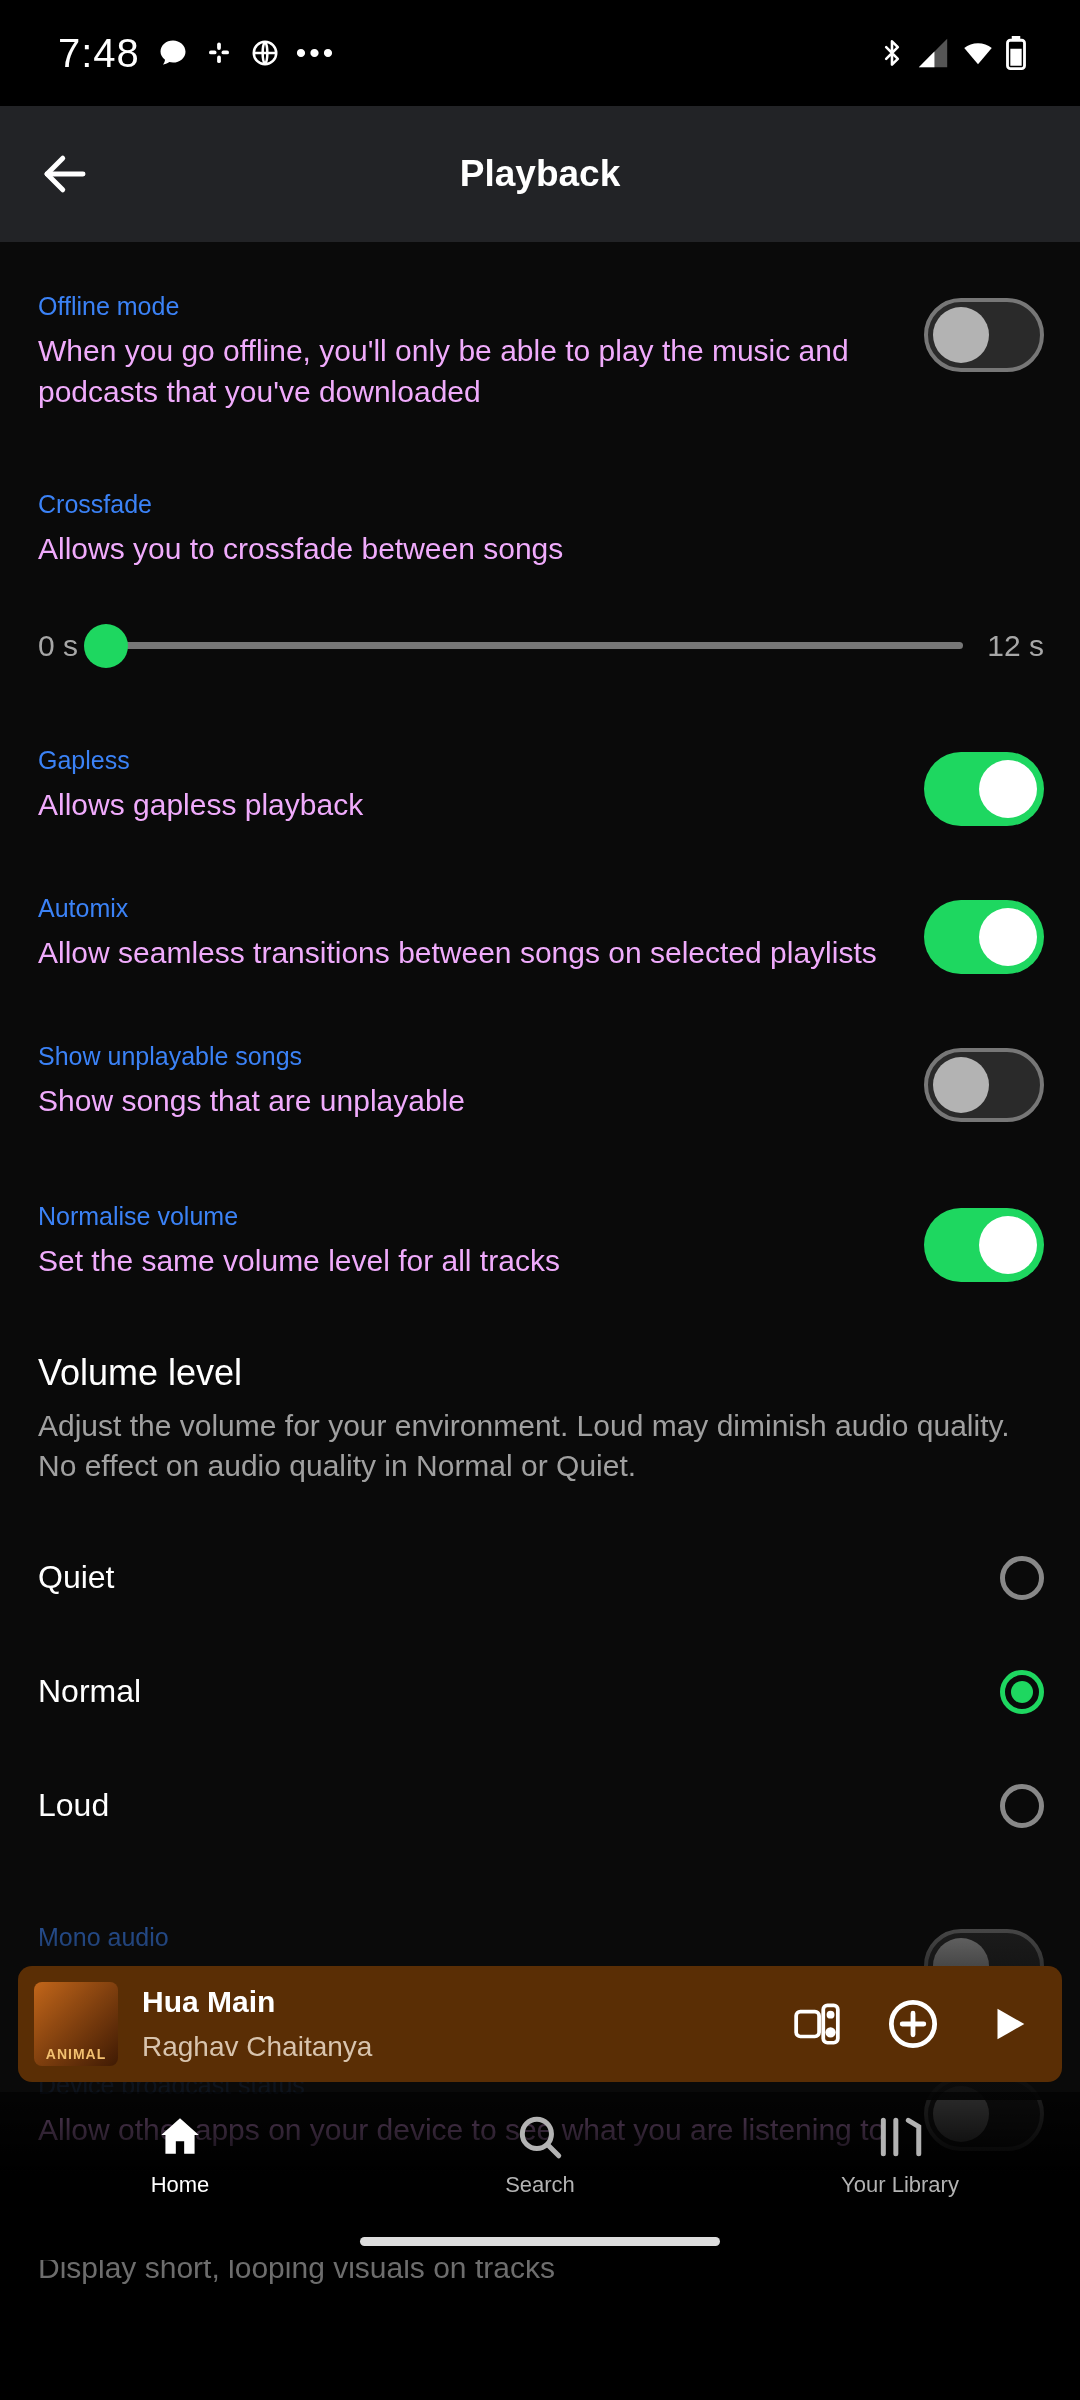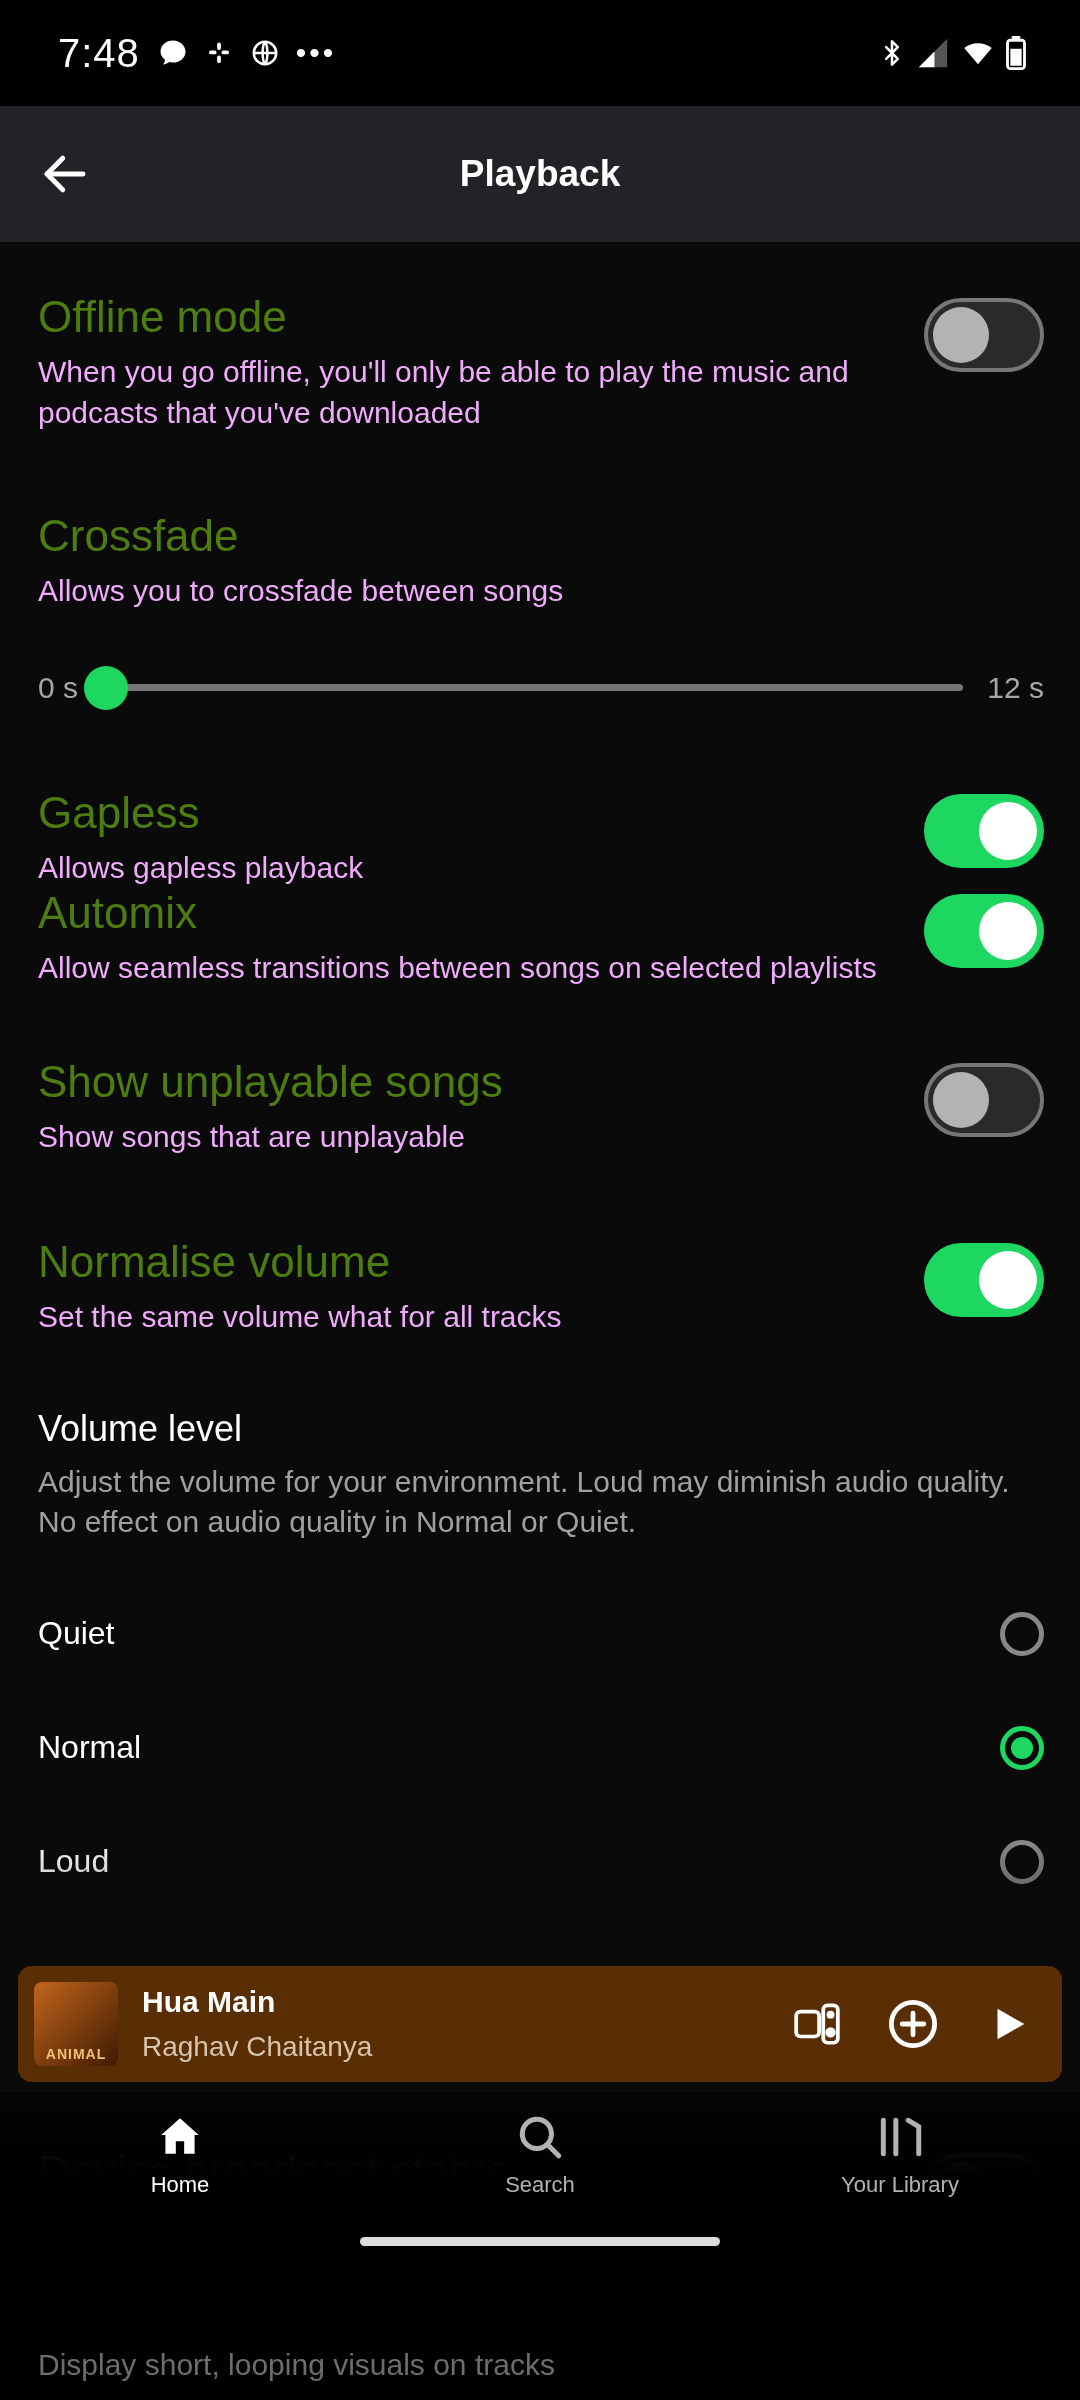--- a/index.html
+++ b/index.html
@@ -13,21 +13,21 @@
   .status-right { display: flex; align-items: center; gap: 10px; }
   .sicon { display: inline-flex; align-items: center; justify-content: center; }
   
   .header { height: 136px; background: #222326; display: flex; align-items: center; position: relative; }
   .back-btn { width: 90px; height: 90px; margin-left: 20px; display: flex; align-items: center; justify-content: center; }
   .header-title { position: absolute; left: 0; right: 0; text-align: center; font-size: 37px; font-weight: 700; pointer-events: none; }
   
   .content { position: absolute; top: 242px; left: 0; right: 0; bottom: 0; padding: 38px 36px 0 38px; }
   .setting-row { display: flex; align-items: flex-start; justify-content: space-between; gap: 28px; }
   .setting-text { flex: 1; min-width: 0; }
-  .setting-title { font-size: 44px; font-weight: 500; color: #4d7c0f; margin-bottom: 10px; }
+  .setting-title { font-size: 25px; font-weight: 500; color: #3b82f6; margin-bottom: 10px; }
   .setting-sub { font-size: 30px; color: #f0abfc; line-height: 1.35; }
   
   .toggle { width: 120px; height: 74px; border-radius: 40px; position: relative; flex: 0 0 auto; margin-top: 6px; }
   .toggle-off { background: #2a2a2a; border: 4px solid #777; }
   .toggle-on { background: #1ed760; }
   .toggle-knob { position: absolute; width: 56px; height: 56px; border-radius: 50%; top: 50%; transform: translateY(-50%); }
   .toggle-off .toggle-knob { background: #b3b3b3; left: 5px; }
   .toggle-on .toggle-knob { background: #fff; right: 7px; width: 58px; height: 58px; }
   
   .slider-row { display: flex; align-items: center; gap: 24px; margin: 38px 0 0 0; text-align: center; }
@@ -161,21 +161,21 @@
   <div class="setting-row" style="margin-top:80px;">
     <div class="setting-text">
       <div class="setting-title">Gapless</div>
       <div class="setting-sub">Allows gapless playback</div>
     </div>
     <div class="toggle toggle-on">
           <div class="toggle-knob"></div>
         </div>
   </div>
 
-  <div class="setting-row" style="justify-content:space-between;">
+  <div class="setting-row" style="margin-top:68px;justify-content:space-between;">
     <div class="setting-text">
       <div class="setting-title">Automix</div>
       <div class="setting-sub">Allow seamless transitions between songs on selected playlists</div>
     </div>
     <div class="toggle toggle-on">
           <div class="toggle-knob"></div>
         </div>
   </div>
 
   <div class="setting-row" style="margin-top:68px;">
@@ -184,21 +184,21 @@
       <div class="setting-sub">Show songs that are unplayable</div>
     </div>
     <div class="toggle toggle-off">
           <div class="toggle-knob"></div>
         </div>
   </div>
 
   <div class="setting-row" style="margin-top:80px;">
     <div class="setting-text">
       <div class="setting-title">Normalise volume</div>
-      <div class="setting-sub">Set the same volume what for all tracks</div>
+      <div class="setting-sub">Set the same volume level for all tracks</div>
     </div>
     <div class="toggle toggle-on">
           <div class="toggle-knob"></div>
         </div>
   </div>
 
   <div style="margin-top:70px;">
     <div class="section-header-title">Volume level</div>
     <div class="section-header-sub">Adjust the volume for your environment. Loud may diminish audio quality. No effect on audio quality in Normal or Quiet.</div>
   </div>

